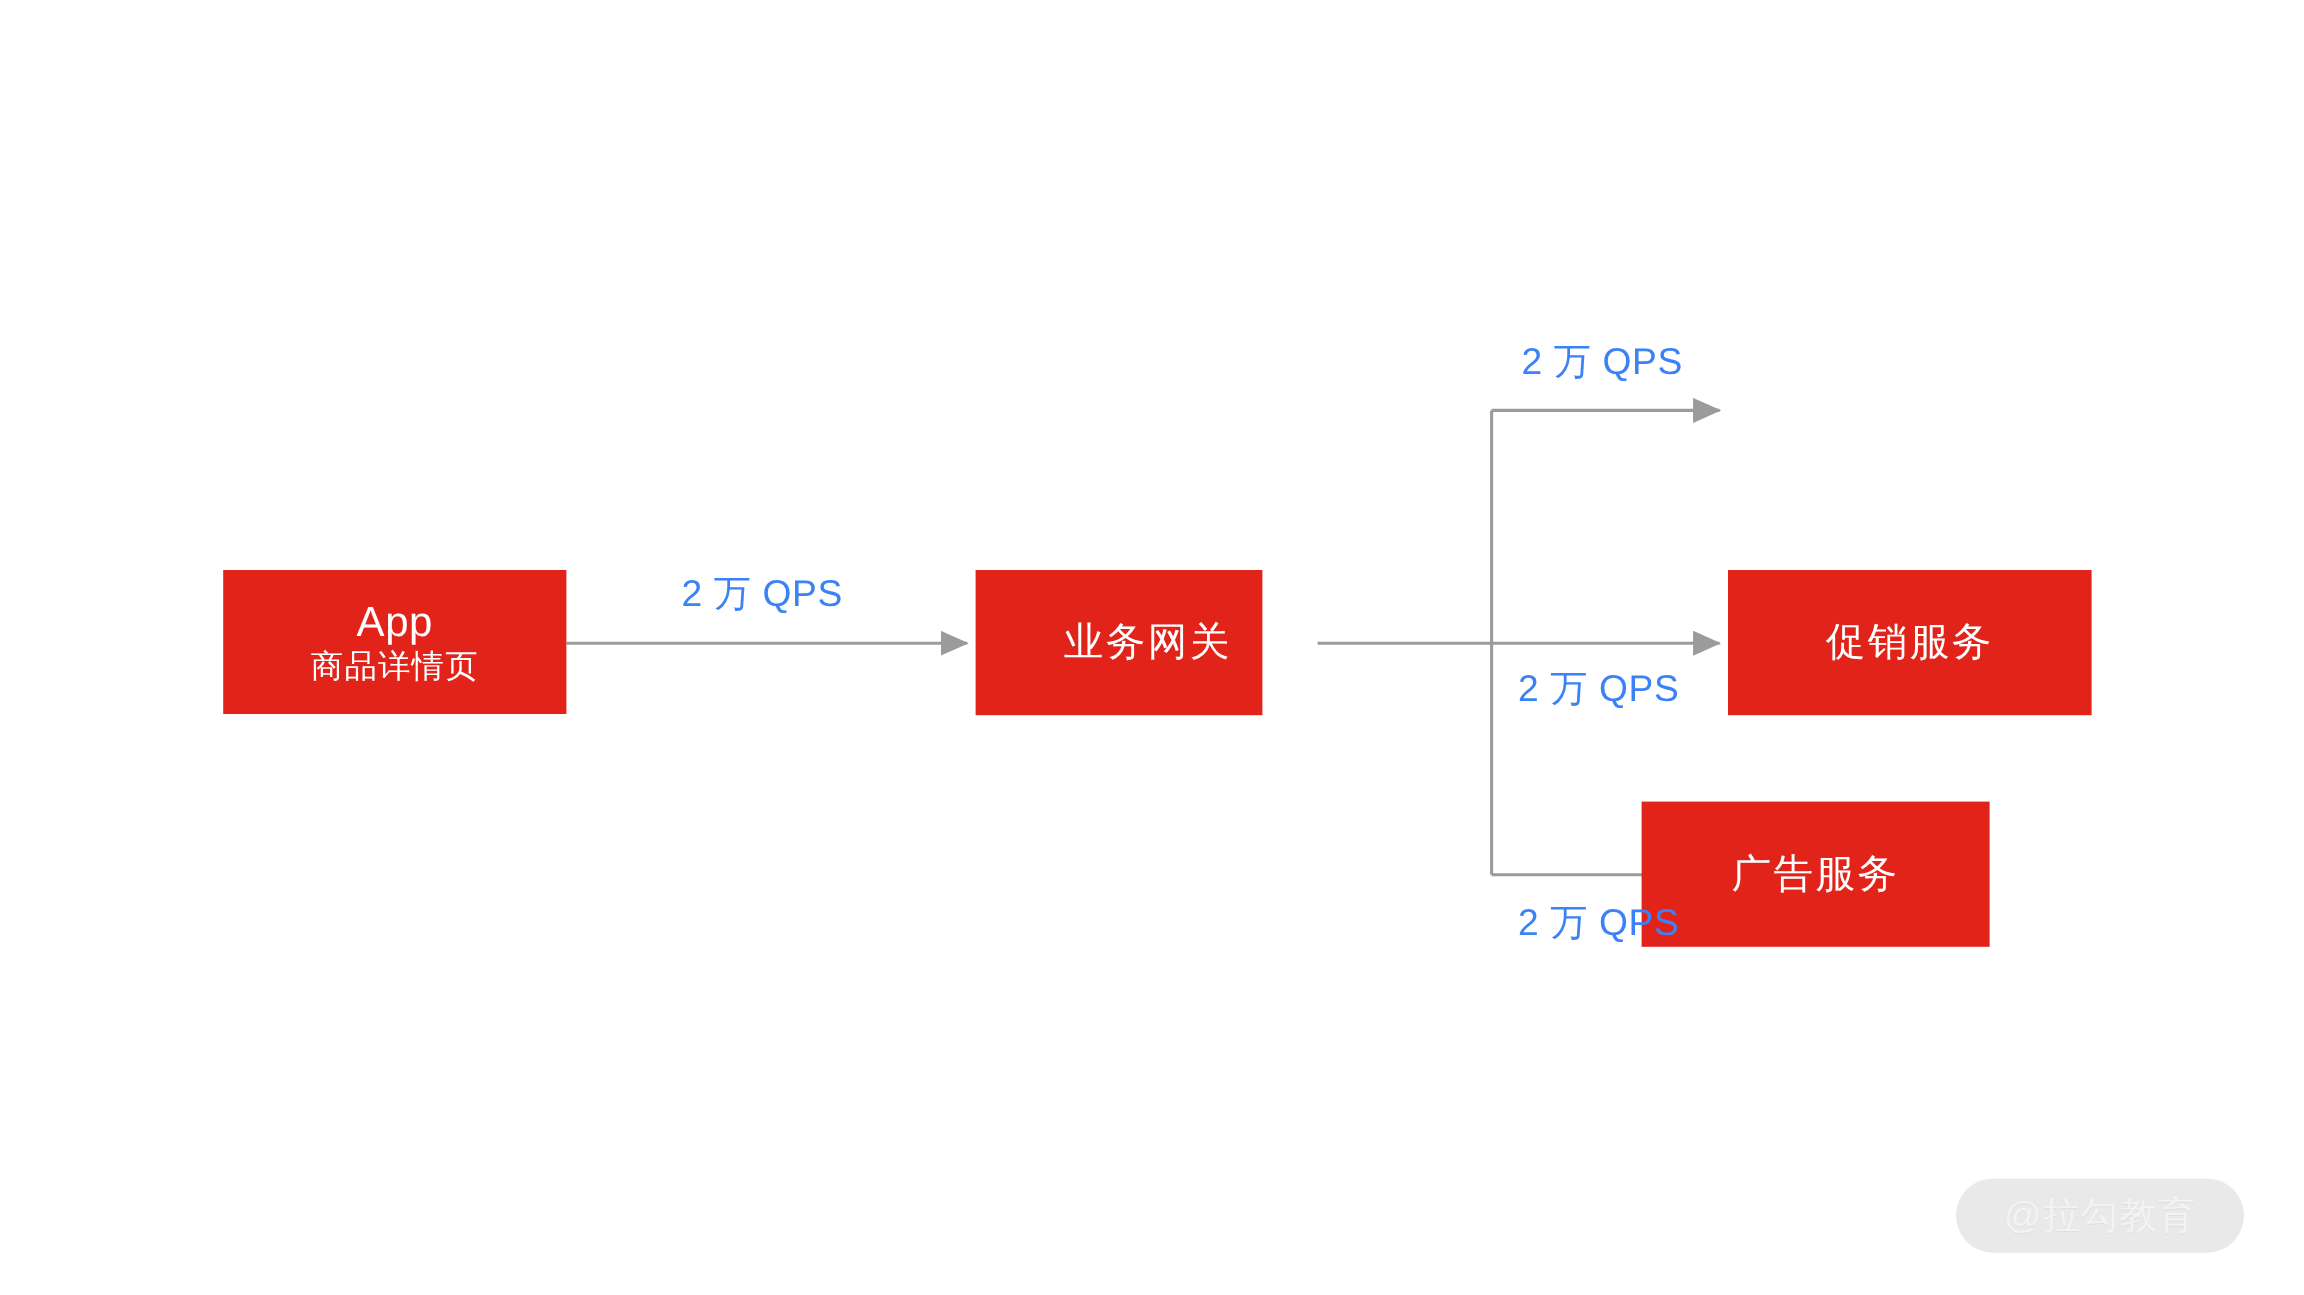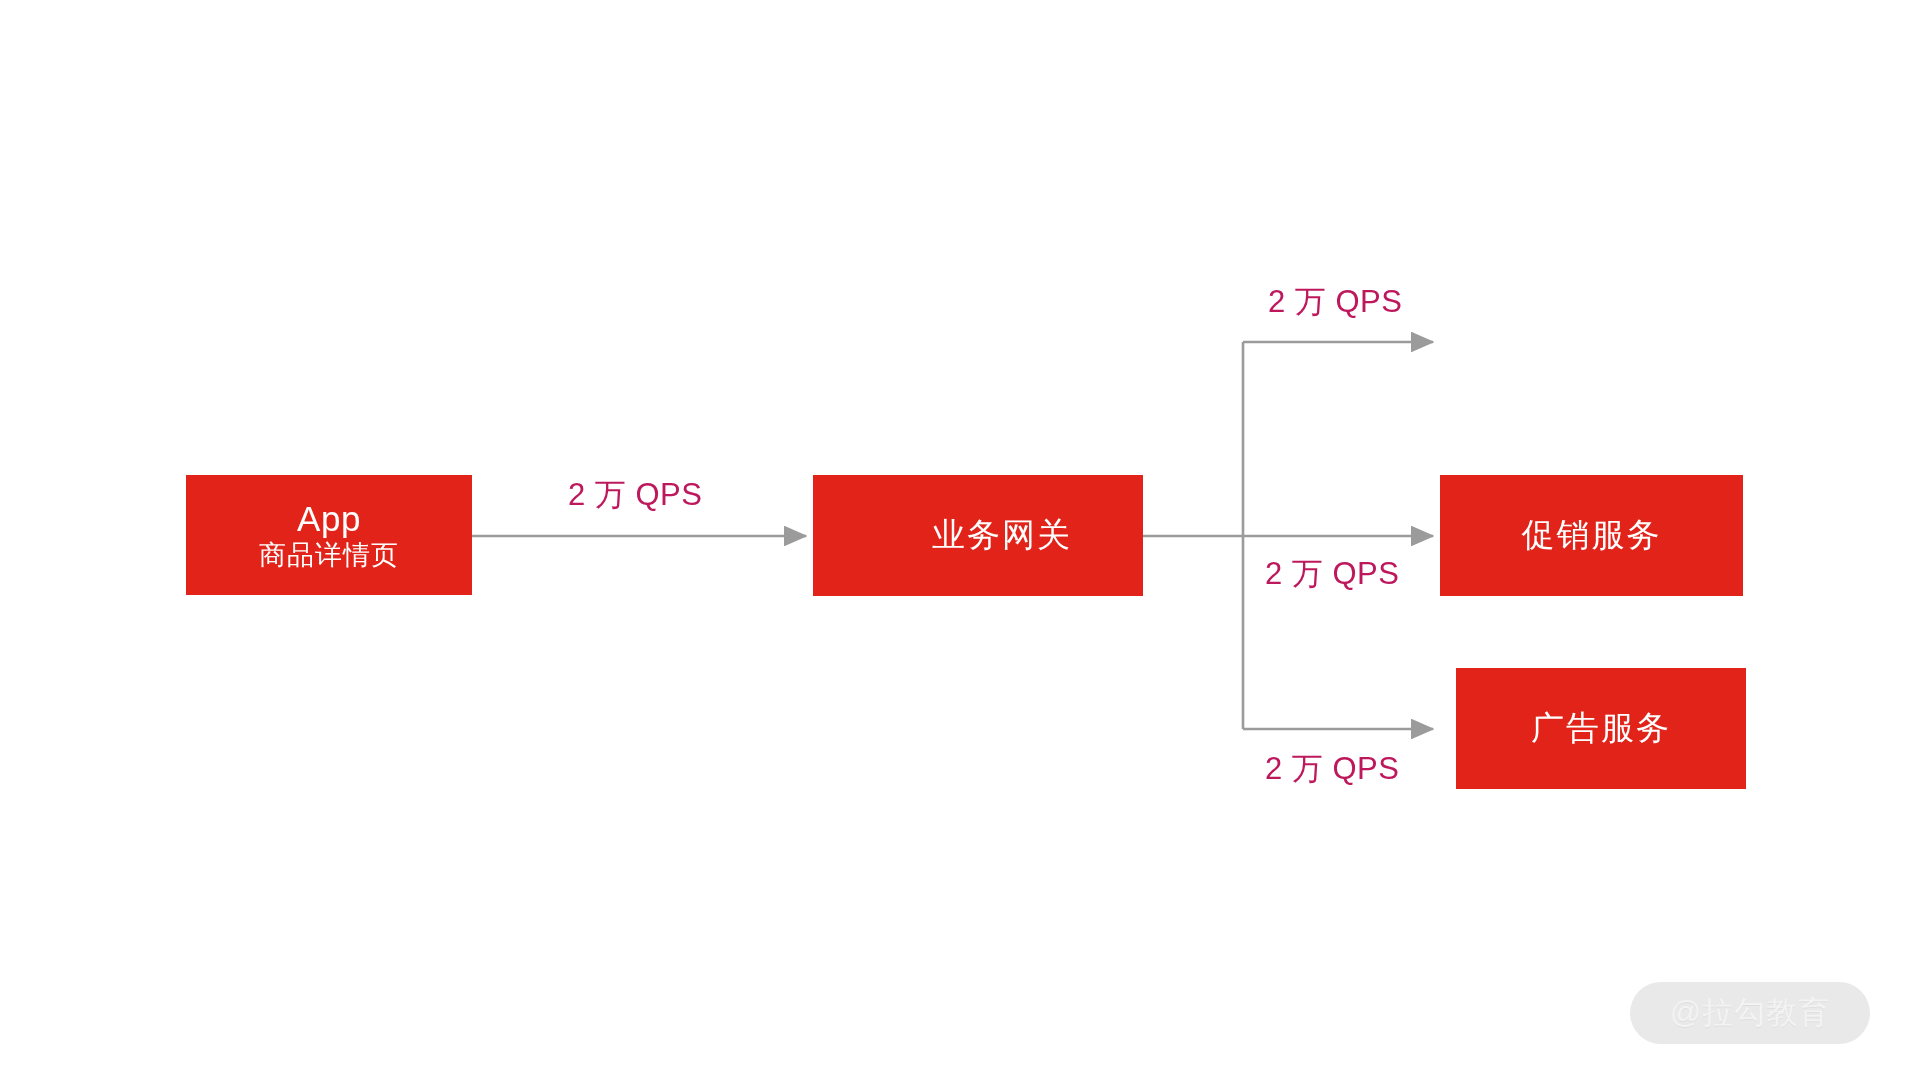--- a/index.html
+++ b/index.html
@@ -58,31 +58,31 @@
     font-weight: 400;
     letter-spacing: 1px;
   }
   .node .line-single {
     font-size: 33px;
     font-weight: 400;
     letter-spacing: 2px;
   }
 
   #node-app      { left: 186px;  top: 475px; width: 286px; height: 120px; }
-  #node-gateway  { left: 813px;  top: 475px; width: 330px; height: 121px; padding-left: 48px; }
+  #node-gateway  { left: 813px;  top: 475px; width: 239px; height: 121px; padding-left: 48px; }
   #node-product  { left: 1440px; top: 282px; width: 290px; height: 121px; }
   #node-promo    { left: 1440px; top: 475px; width: 303px; height: 121px; }
-  #node-ads      { left: 1456px; top: 668px; width: 290px; height: 121px; }
+  #node-ads      { left: 1368px; top: 668px; width: 290px; height: 121px; }
 
   
   .edge-label {
     position: absolute;
     z-index: 3;
     font-size: 31px;
-    color: #be185d;
+    color: #3b82f6;
     white-space: nowrap;
     letter-spacing: 0.5px;
   }
 
   #label-app-gateway   { left: 568px;  top: 474px; }
   #label-product       { left: 1268px; top: 281px; }
   #label-promo         { left: 1265px; top: 553px; }
   #label-ads           { left: 1265px; top: 748px; }
 
   

